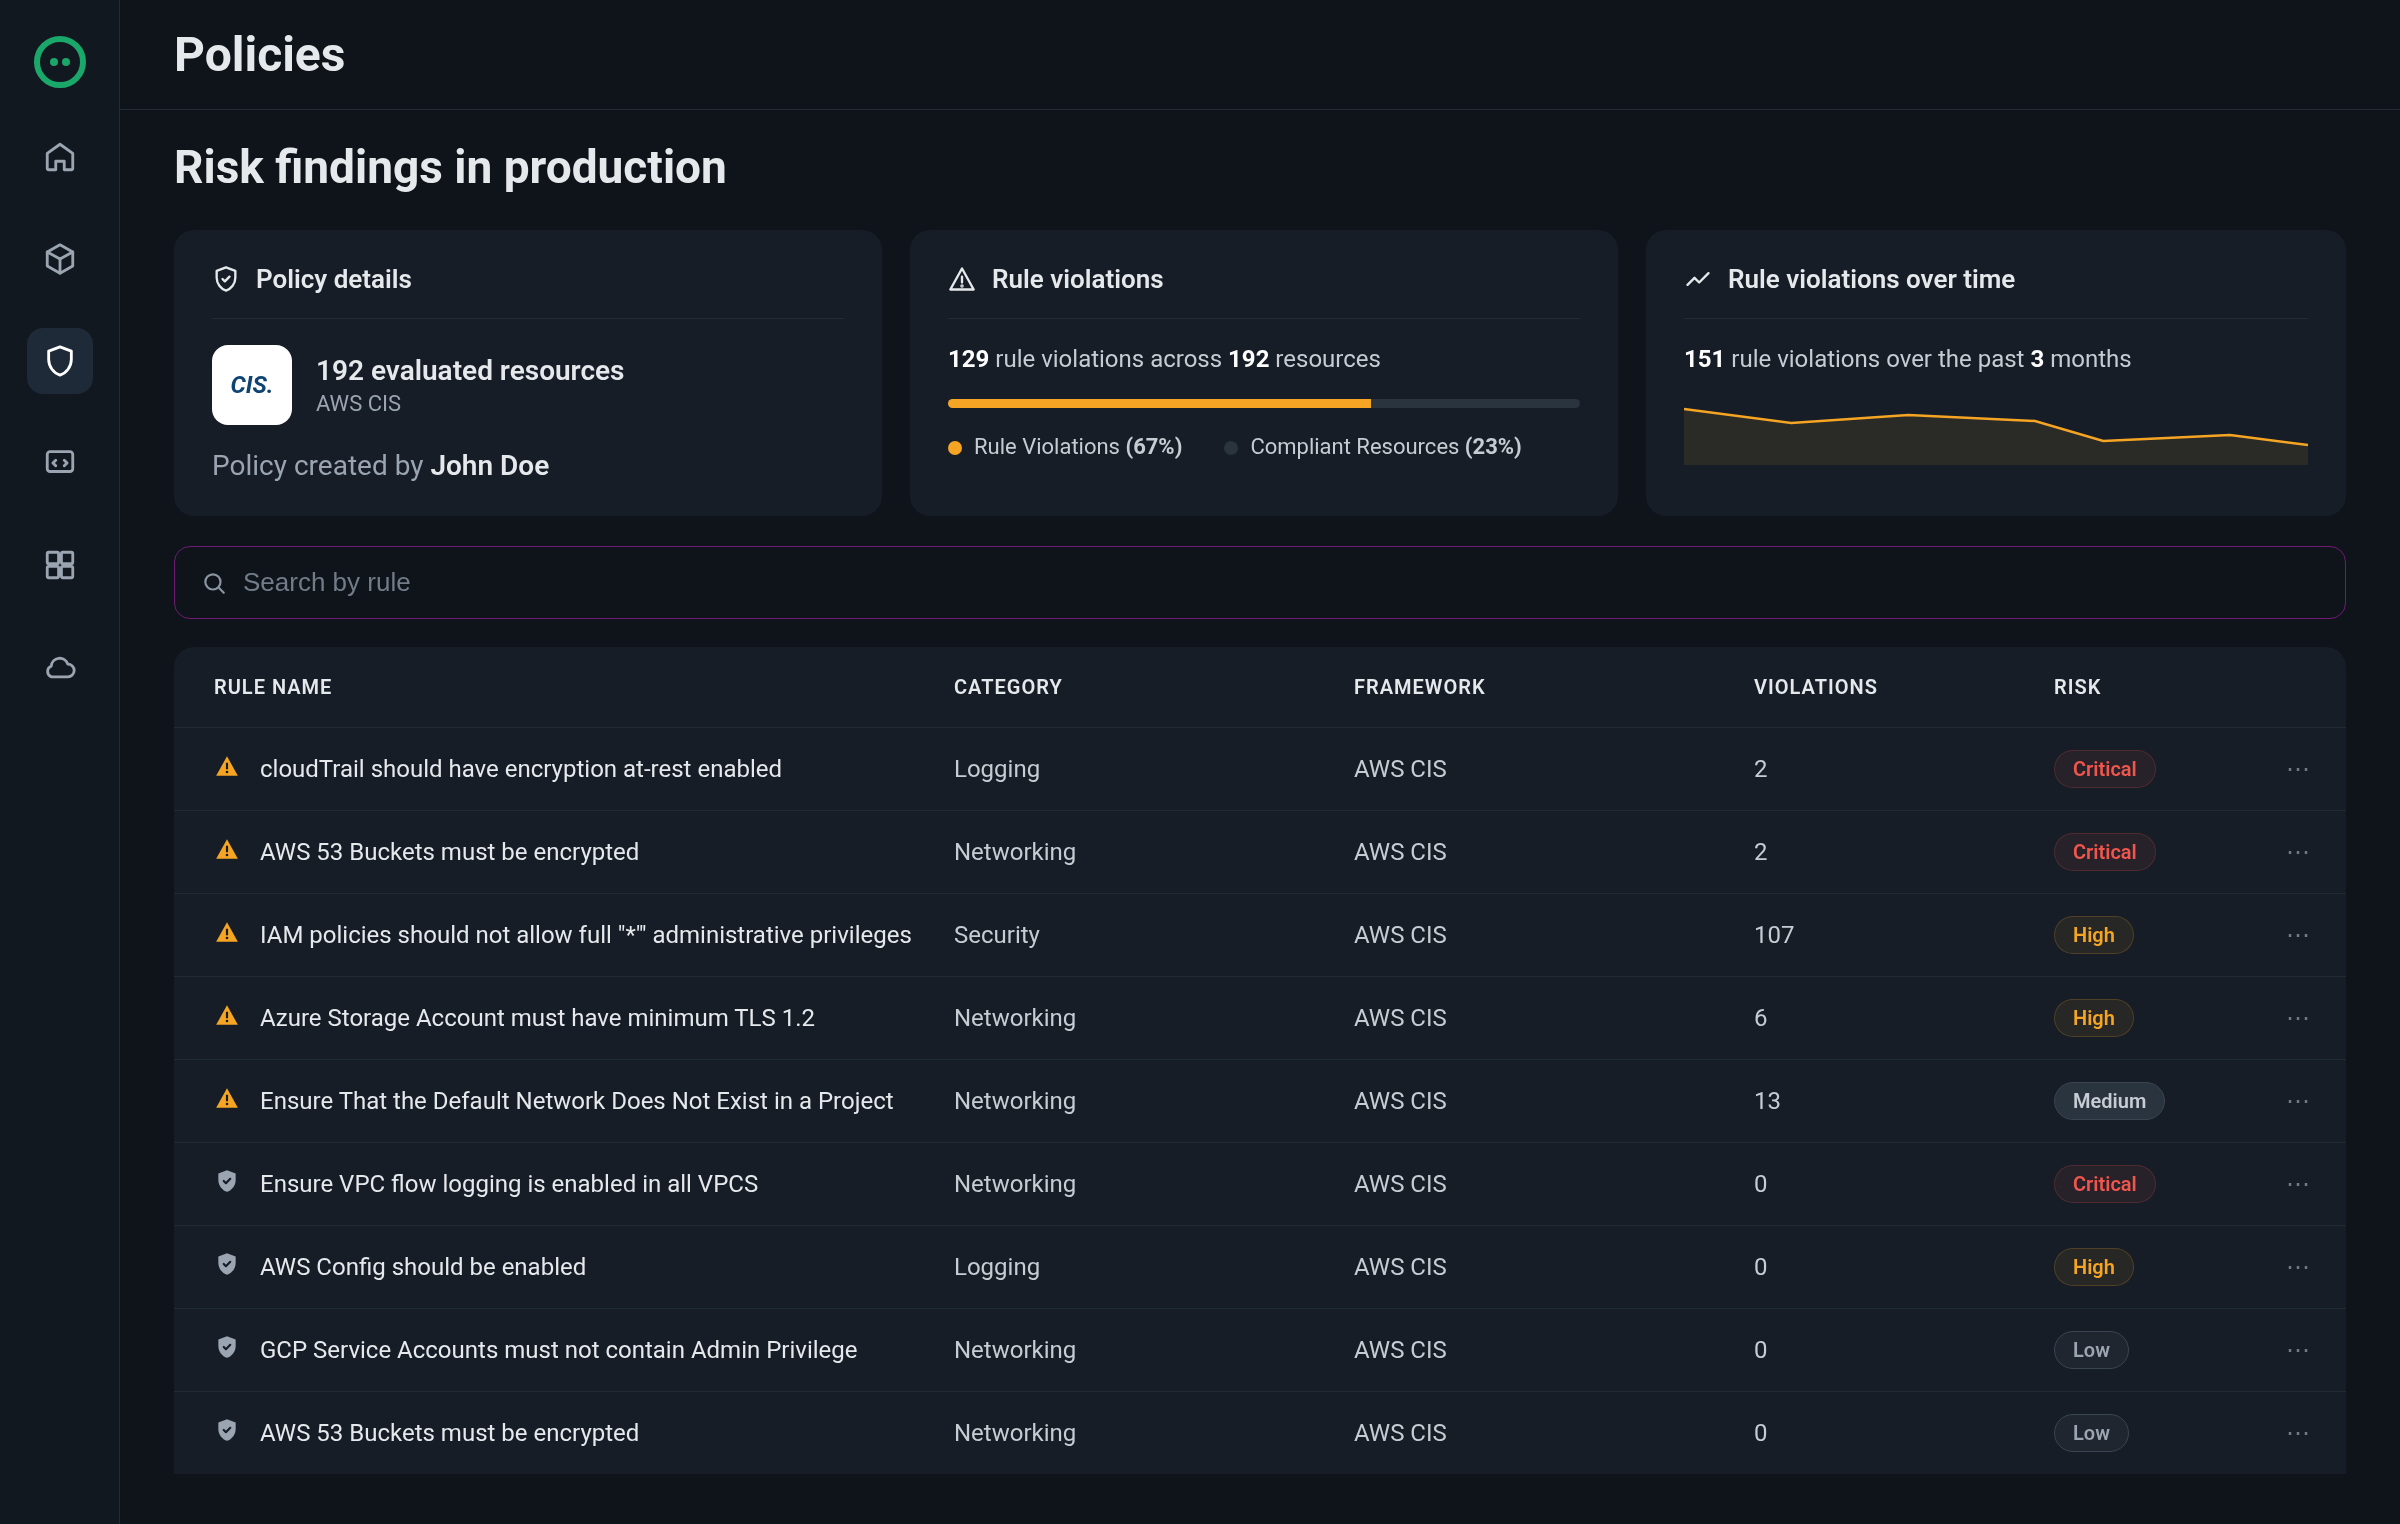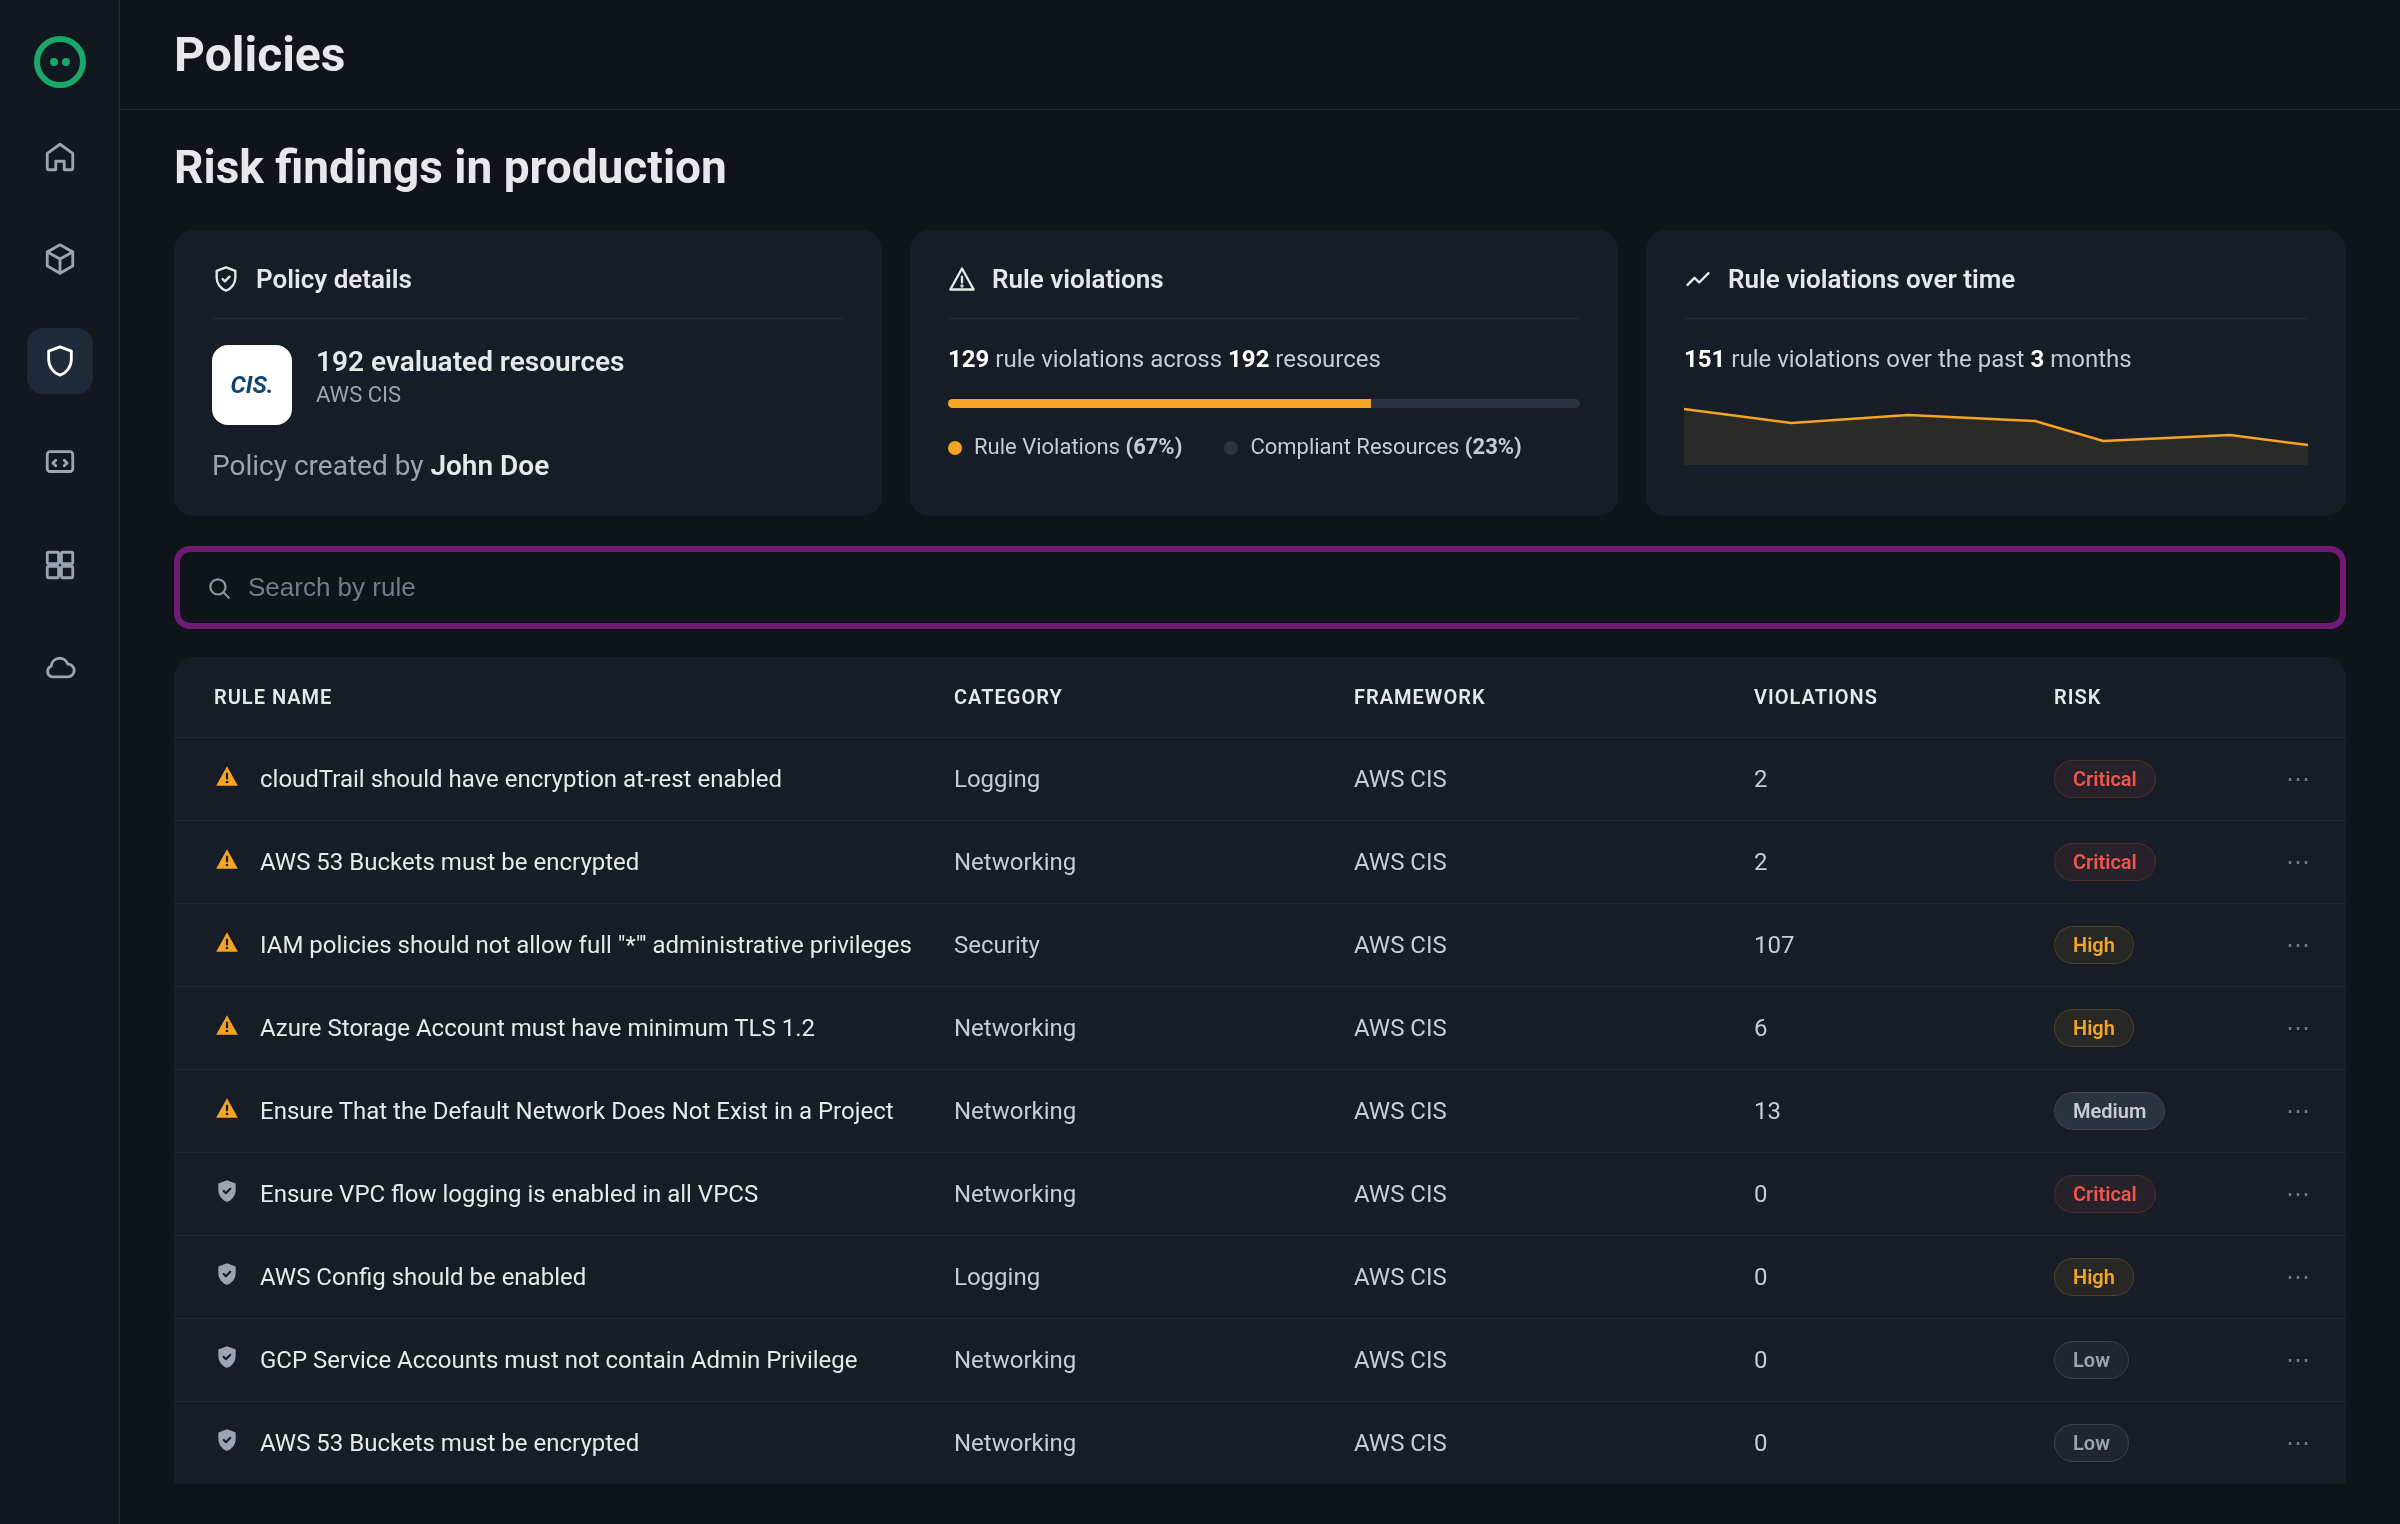--- a/index.html
+++ b/index.html
@@ -69,21 +69,21 @@
     padding: 34px 38px;
     flex-shrink: 0;
   }
   .tile-1 { width: 708px; }
   .tile-2 { width: 708px; }
   .tile-3 { flex: 1; }
   .tile-head { display:flex; align-items:center; gap:16px; font-weight:600; font-size:26px; padding-bottom:24px; border-bottom:1px solid #232b35; }
   .tile-head svg { width:28px; height:28px; }
   .tile-body { padding-top: 26px; }
   
-  .policy-summary { display:flex; align-items:flex-start; gap:24px; margin-bottom:24px; }
+  .policy-summary { display:flex; align-items:center; gap:24px; margin-bottom:24px; }
   .plogo {
     width:80px;height:80px;border-radius:16px;background:#fff;
     display:flex;align-items:center;justify-content:center;
     font-weight:700;color:#0d4472;font-size:24px;font-style:italic;
   }
   .policy-summary .title { font-size:28px; font-weight:600; }
   .policy-summary .sub { font-size:22px; color:#9aa5b1; margin-top:4px; }
   .created { font-size:28px; color:#9aa5b1; }
   .created .name { color:#e6e9ec; font-weight:600; }
   
@@ -96,21 +96,21 @@
   .dot { width:14px;height:14px;border-radius:50%;display:inline-block;margin-right:12px;vertical-align:middle; }
   .dot.orange { background:#f5a523; }
   .dot.gray { background:#2a343f; }
   
   .overtime-line { font-size:24px; color:#c7ccd3; }
   .overtime-line b { color:#fff; font-weight:700; }
   .spark-wrap { margin-top:18px; height:74px; }
   .spark-wrap svg { width:100%; height:100%; }
   
   .searchbar {
-    border:6px solid #701a75;
+    border:1px solid #701a75;
     border-radius:16px;
     display:flex; align-items:center;
     padding: 20px 26px; gap:16px;
     margin-bottom: 28px;
   }
   .searchbar svg { width:26px;height:26px;color:#8a95a1; }
   .searchbar input {
     flex:1; background:transparent; border:none; outline:none;
     color:#e6e9ec; font-size:26px;
   }

